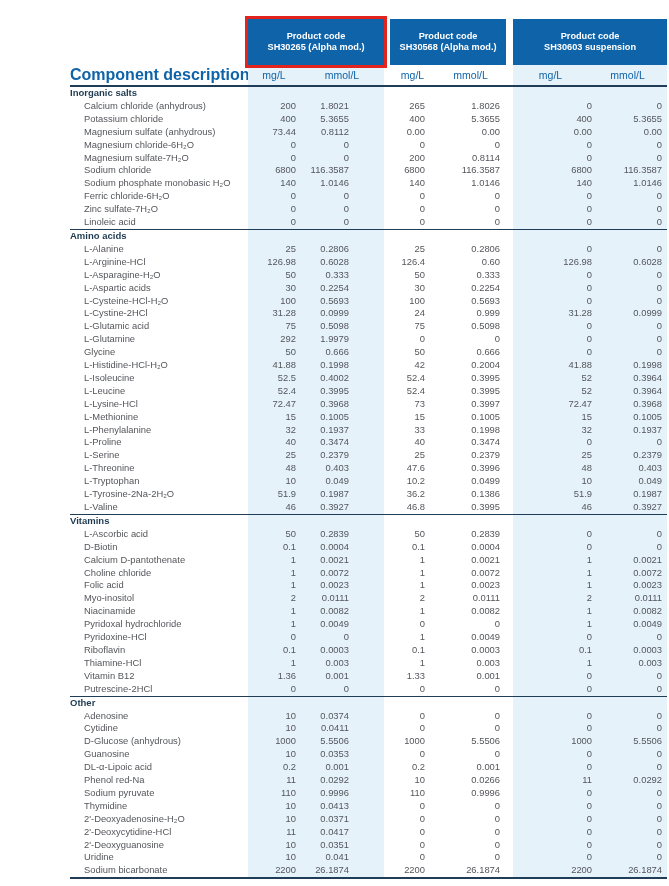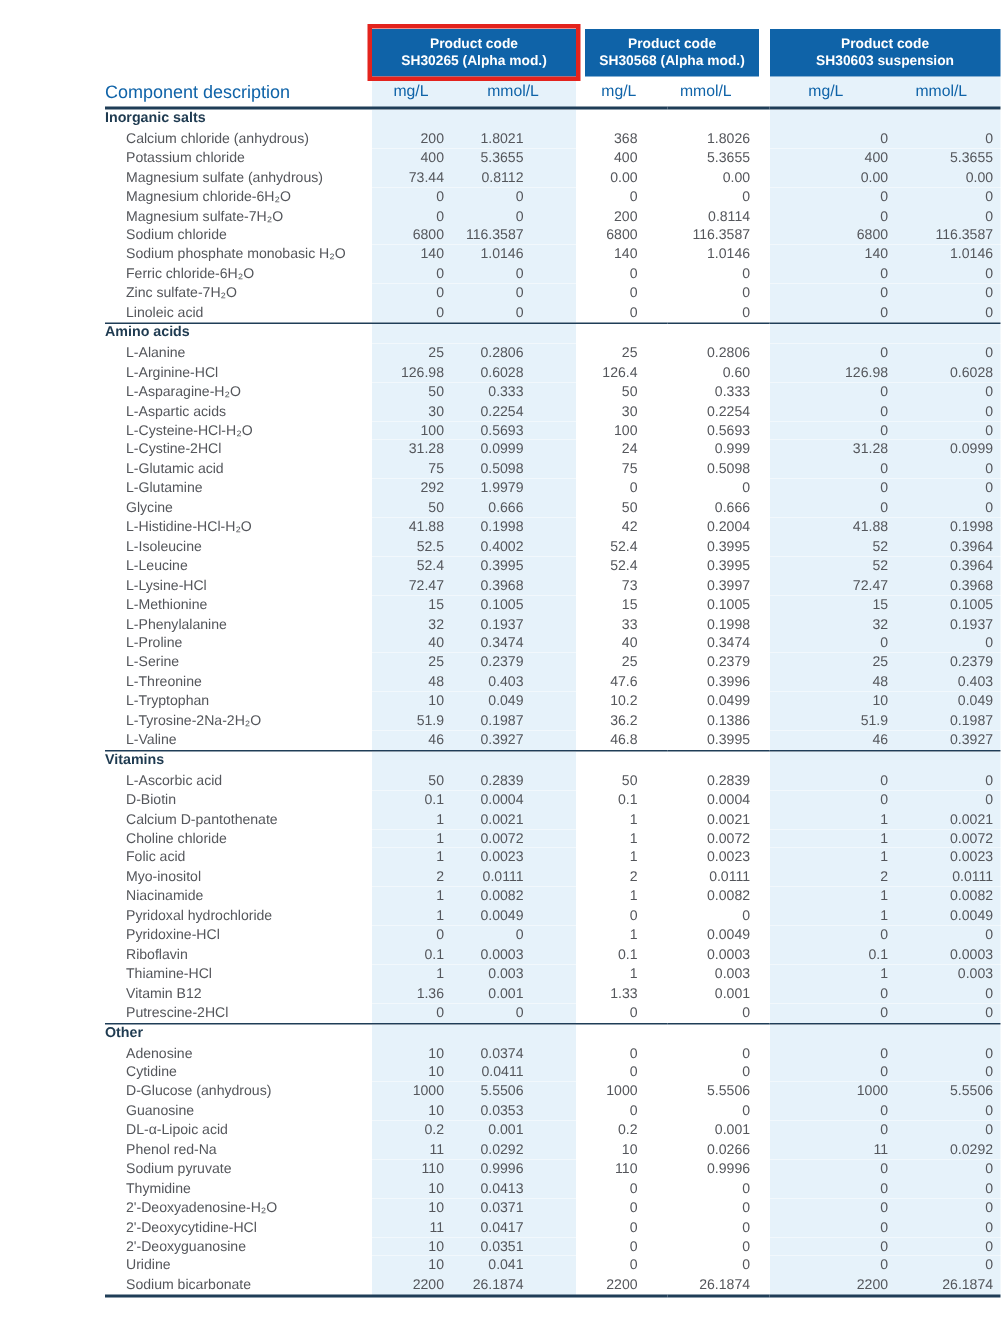--- a/index.html
+++ b/index.html
@@ -12,30 +12,30 @@
   table{
     position:absolute;left:70px;top:19px;width:597px;
     border-collapse:collapse;table-layout:fixed;
   }
   th,td{padding:0;margin:0;vertical-align:middle;font-weight:normal;overflow:hidden;white-space:nowrap;}
 
   
   .product-box{
     background:#0f63a8;color:#ffffff;
     font-size:9.2px;font-weight:bold;text-align:center;line-height:11.5px;
-    height:32px;
+    height:46px;
   }
   .product-box .line{display:block;}
   .product-box.highlighted{outline:3px solid #e3231d;}
   .head-spacer{background:#fff;height:30px;}
 
   
   thead tr.units th{border-bottom:2px solid #1f3d57;height:20px;}
   .comp-desc{
-    color:#0f63a8;font-size:12px;font-weight:normal;text-align:left;
+    color:#0f63a8;font-size:16px;font-weight:bold;text-align:center;
   }
   .unit{
     color:#0f63a8;font-size:10.5px;font-weight:normal;text-align:center;
     padding-right:10px;
   }
 
   
   tbody td{height:12.9px;font-size:9.4px;color:#54565b;line-height:12.9px;}
   .name{text-align:left;padding-left:14px;}
   .section{
@@ -110,21 +110,21 @@
           <td class="num g2"></td>
           <td class="gap"></td>
           <td class="num g3"></td>
           <td class="num g3"></td>
         </tr>
         <tr>
           <td class="name comp">Calcium chloride (anhydrous)</td>
           <td class="num g1 mg">200</td>
           <td class="num g1 mmol">1.8021</td>
           <td class="gap"></td>
-          <td class="num g2 mg">368</td>
+          <td class="num g2 mg">265</td>
           <td class="num g2 mmol">1.8026</td>
           <td class="gap"></td>
           <td class="num g3 mg">0</td>
           <td class="num g3 mmol">0</td>
         </tr>
         <tr>
           <td class="name comp">Potassium chloride</td>
           <td class="num g1 mg">400</td>
           <td class="num g1 mmol">5.3655</td>
           <td class="gap"></td>

